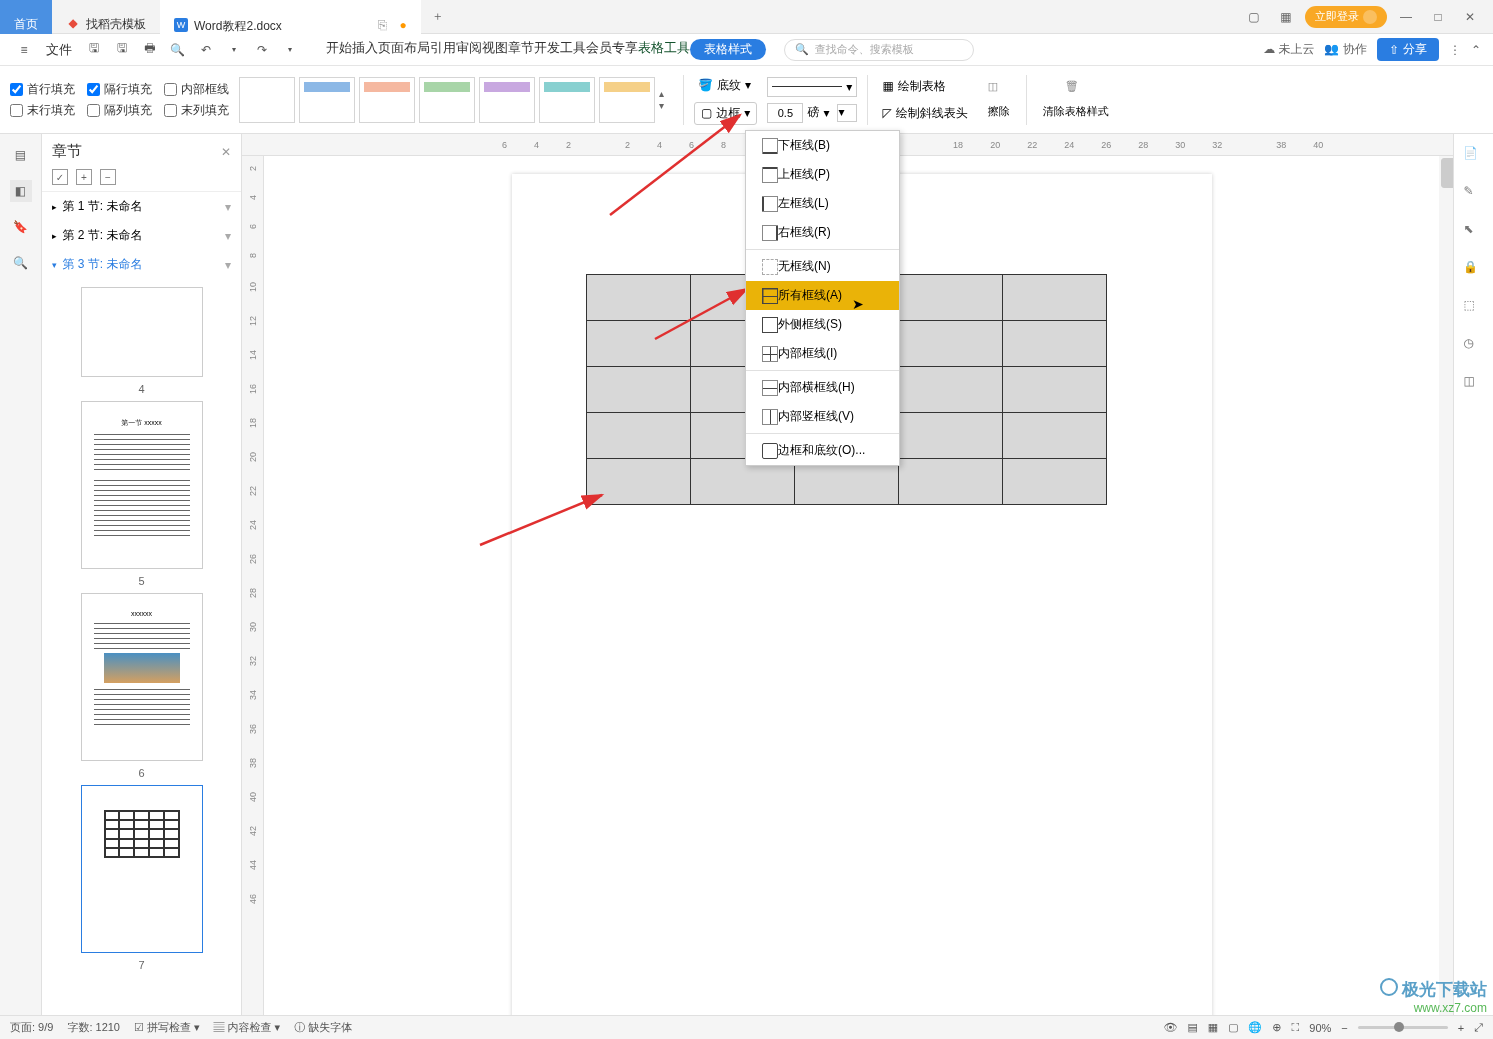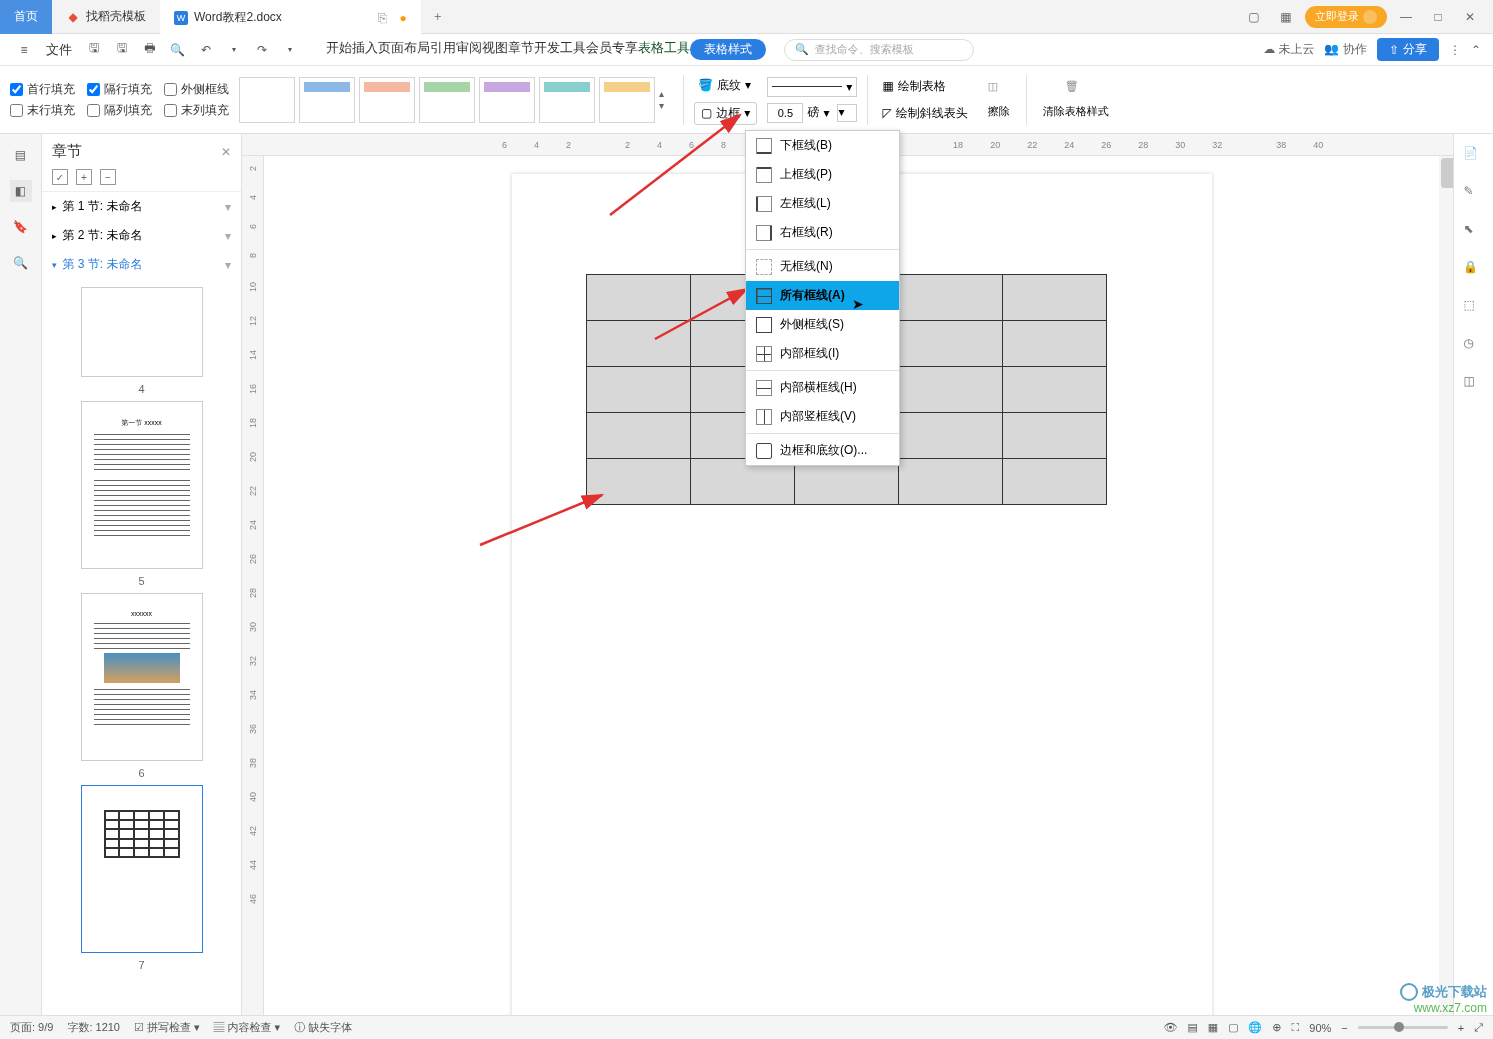--- a/index.html
+++ b/index.html
@@ -1,20 +1,20 @@
 <!DOCTYPE html>
 <html><head>
 <meta charset="utf-8">
 <style>
 * { margin: 0; padding: 0; box-sizing: border-box; font-family: "Microsoft YaHei", sans-serif; }
 body { background: #fff; width: 1493px; height: 1039px; overflow: hidden; position: relative; font-size: 12px; }
 
 
 .titlebar { height: 34px; background: #f3f3f3; display: flex; align-items: center; border-bottom: 1px solid #e0e0e0; }
-.tab { height: 34px; display: flex; align-items: center; padding: 16px 14px; gap: 6px; cursor: pointer; }
+.tab { height: 34px; display: flex; padding: 16px 14px; gap: 6px; cursor: pointer; }
 .tab.home { background: #4a90e2; color: #fff; }
 .tab.template { color: #333; }
 .tab.doc { background: #fff; color: #333; border-top: 2px solid transparent; }
 .tab .icon-sq { width: 14px; height: 14px; display: inline-flex; align-items: center; justify-content: center; }
 .tab .dot { color: #f90; margin-left: 6px; }
 .tab-add { width: 34px; height: 34px; display: flex; align-items: center; justify-content: center; color: #666; cursor: pointer; }
 .titlebar-right { margin-left: auto; display: flex; align-items: center; gap: 6px; padding-right: 10px; }
 .titlebar-ic { width: 26px; height: 26px; display: flex; align-items: center; justify-content: center; color: #666; cursor: pointer; }
 .login-btn { background: #f9a825; color: #fff; border-radius: 12px; height: 22px; padding: 0 10px; display: flex; align-items: center; gap: 4px; font-size: 11px; cursor: pointer; }
 .avatar { width: 14px; height: 14px; border-radius: 50%; background: #fff4; display: inline-block; }
@@ -90,22 +90,22 @@
 .hruler { height:22px; background:#f5f5f5; border-bottom:1px solid #e0e0e0; display:flex; align-items:center; padding-left:260px; font-size:9px; color:#888; gap:27px; }
 .hruler span{ display:inline-block; }
 .vruler { position:absolute; left:0; top:22px; bottom:0; width:22px; background:#f5f5f5; border-right:1px solid #e0e0e0; display:flex; flex-direction:column; align-items:center; padding-top:10px; gap:24px; font-size:9px; color:#888;}
 .vruler span{ writing-mode:vertical-rl; transform:rotate(180deg);}
 .page { position:absolute; left:270px; top:40px; width:700px; height:880px; background:#fff; box-shadow:0 0 4px rgba(0,0,0,.2);}
 .doc-table { position:absolute; left:74px; top:100px; border-collapse:collapse; }
 .doc-table td { border:1px solid #333; width:104px; height:46px; background:#d8d8d8; }
 
 
 .border-menu { position:absolute; left:745px; top:130px; width:155px; background:#fff; border:1px solid #ccc; box-shadow:2px 2px 6px rgba(0,0,0,.2); z-index:100; }
-.bm-item { display:flex; align-items:center; gap:8px; padding:6px 10px; font-size:12px; cursor:pointer; }
-.bm-item:hover, .bm-item.hov { background:#0ea5e9;font-weight:bold; }
+.bm-item { display:flex; align-items:center; padding:6px 16px; font-size:12px; cursor:pointer; }
+.bm-item:hover, .bm-item.hov { background:#eab308; }
 .bm-sep { height:1px; background:#e0e0e0; margin:2px 0; }
 .bm-ic { width:16px; height:16px; border:1px solid #888; position:relative; flex-shrink:0; }
 .bm-ic::after{content:"";position:absolute;}
 .bic-b::after{bottom:-1px;left:0;right:0;height:2px;background:#444;}
 .bic-t::after{top:-1px;left:0;right:0;height:2px;background:#444;}
 .bic-l::after{left:-1px;top:0;bottom:0;width:2px;background:#444;}
 .bic-r::after{right:-1px;top:0;bottom:0;width:2px;background:#444;}
 .bic-n{border:1px dashed #aaa;}
 .bic-a{border:1.5px solid #444;}
 .bic-a::before{content:"";position:absolute;inset:0;border-left:1px solid #444;border-top:1px solid #444;left:50%;top:50%;transform:translate(-50%,-50%);width:100%;height:100%;}
@@ -127,21 +127,21 @@
 .arrow svg { overflow:visible;}
 
 
 .statusbar { position:absolute; left:0; right:0; bottom:0; height:24px; background:#f5f5f5; border-top:1px solid #e0e0e0; display:flex; align-items:center; padding:0 10px; font-size:11px; color:#555; gap:14px;}
 .sb-right{margin-left:auto;display:flex;align-items:center;gap:10px;}
 .zoom-slider{width:90px;height:3px;background:#ccc;border-radius:2px;position:relative;}
 .zoom-slider::after{content:"";position:absolute;left:40%;top:-4px;width:10px;height:10px;background:#888;border-radius:50%;}
 
 
 .watermark { position:absolute; right:6px; bottom:24px; display:flex; flex-direction:column; align-items:flex-end; font-size:11px; color:#5aa0c8; pointer-events:none;}
-.watermark .logo { display:flex; align-items:flex-start; gap:4px; font-size:13px; font-weight:bold;}
+.watermark .logo { display:flex; align-items:flex-start; gap:4px; font-size:17px; font-weight:bold;}
 .watermark .wm-ic { width:18px; height:18px; border:2px solid #5aa0c8; border-radius:50%; position:relative;}
 .watermark .url { color:#58b858; font-size:12px;}
 
 .scrollbar-v { position:absolute; right:0; top:22px; bottom:0; width:14px; background:#f5f5f5;}
 .scrollbar-v .thumb{ position:absolute; top:2px; height:30px; left:2px; right:2px; background:#ccc; border-radius:3px;}
 
 .hruler { position:relative; }
 </style>
 </head>
 <body>
@@ -216,21 +216,21 @@
     <label class="cb">
         <input type="checkbox" checked="" style="">
         <span>首行填充</span>
       </label>
     <label class="cb">
         <input type="checkbox" checked="" style="">
         <span>隔行填充</span>
       </label>
     <label class="cb">
         <input type="checkbox" style="">
-        <span>外侧框线</span>
+        <span>内部框线</span>
       </label>
     <label class="cb">
         <input type="checkbox" style="">
         <span>末行填充</span>
       </label>
     <label class="cb">
         <input type="checkbox" style="">
         <span>隔列填充</span>
       </label>
     <label class="cb">

